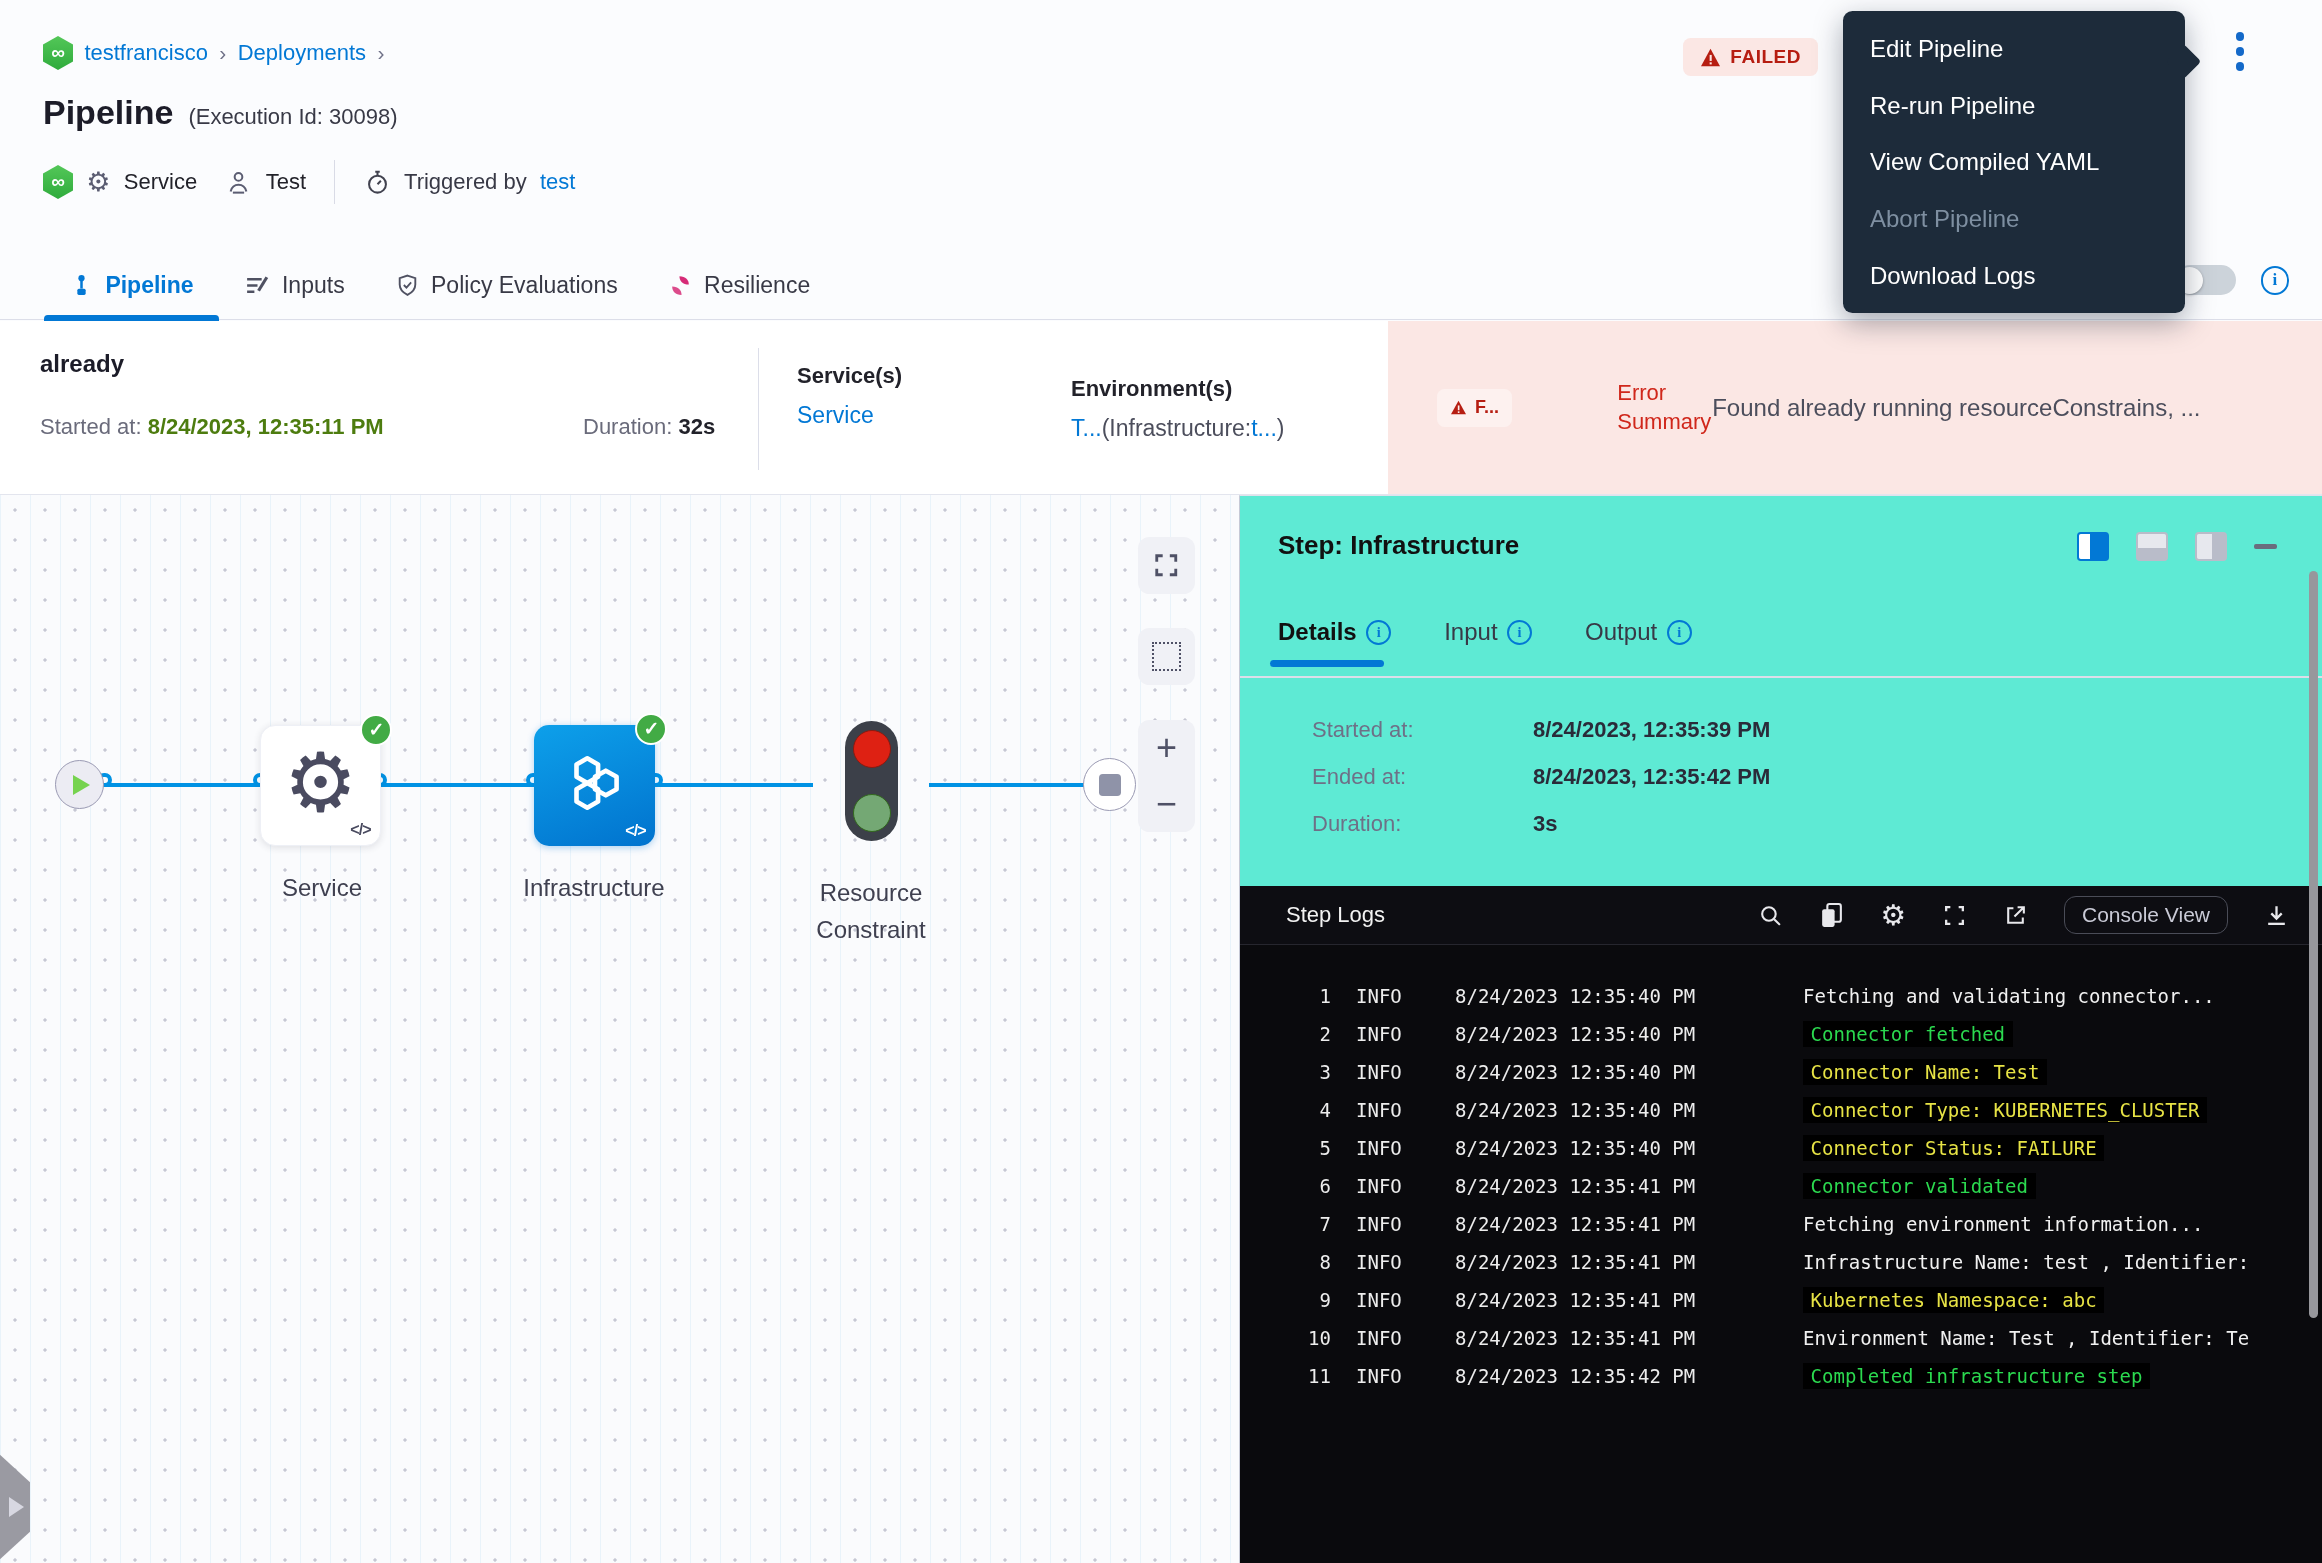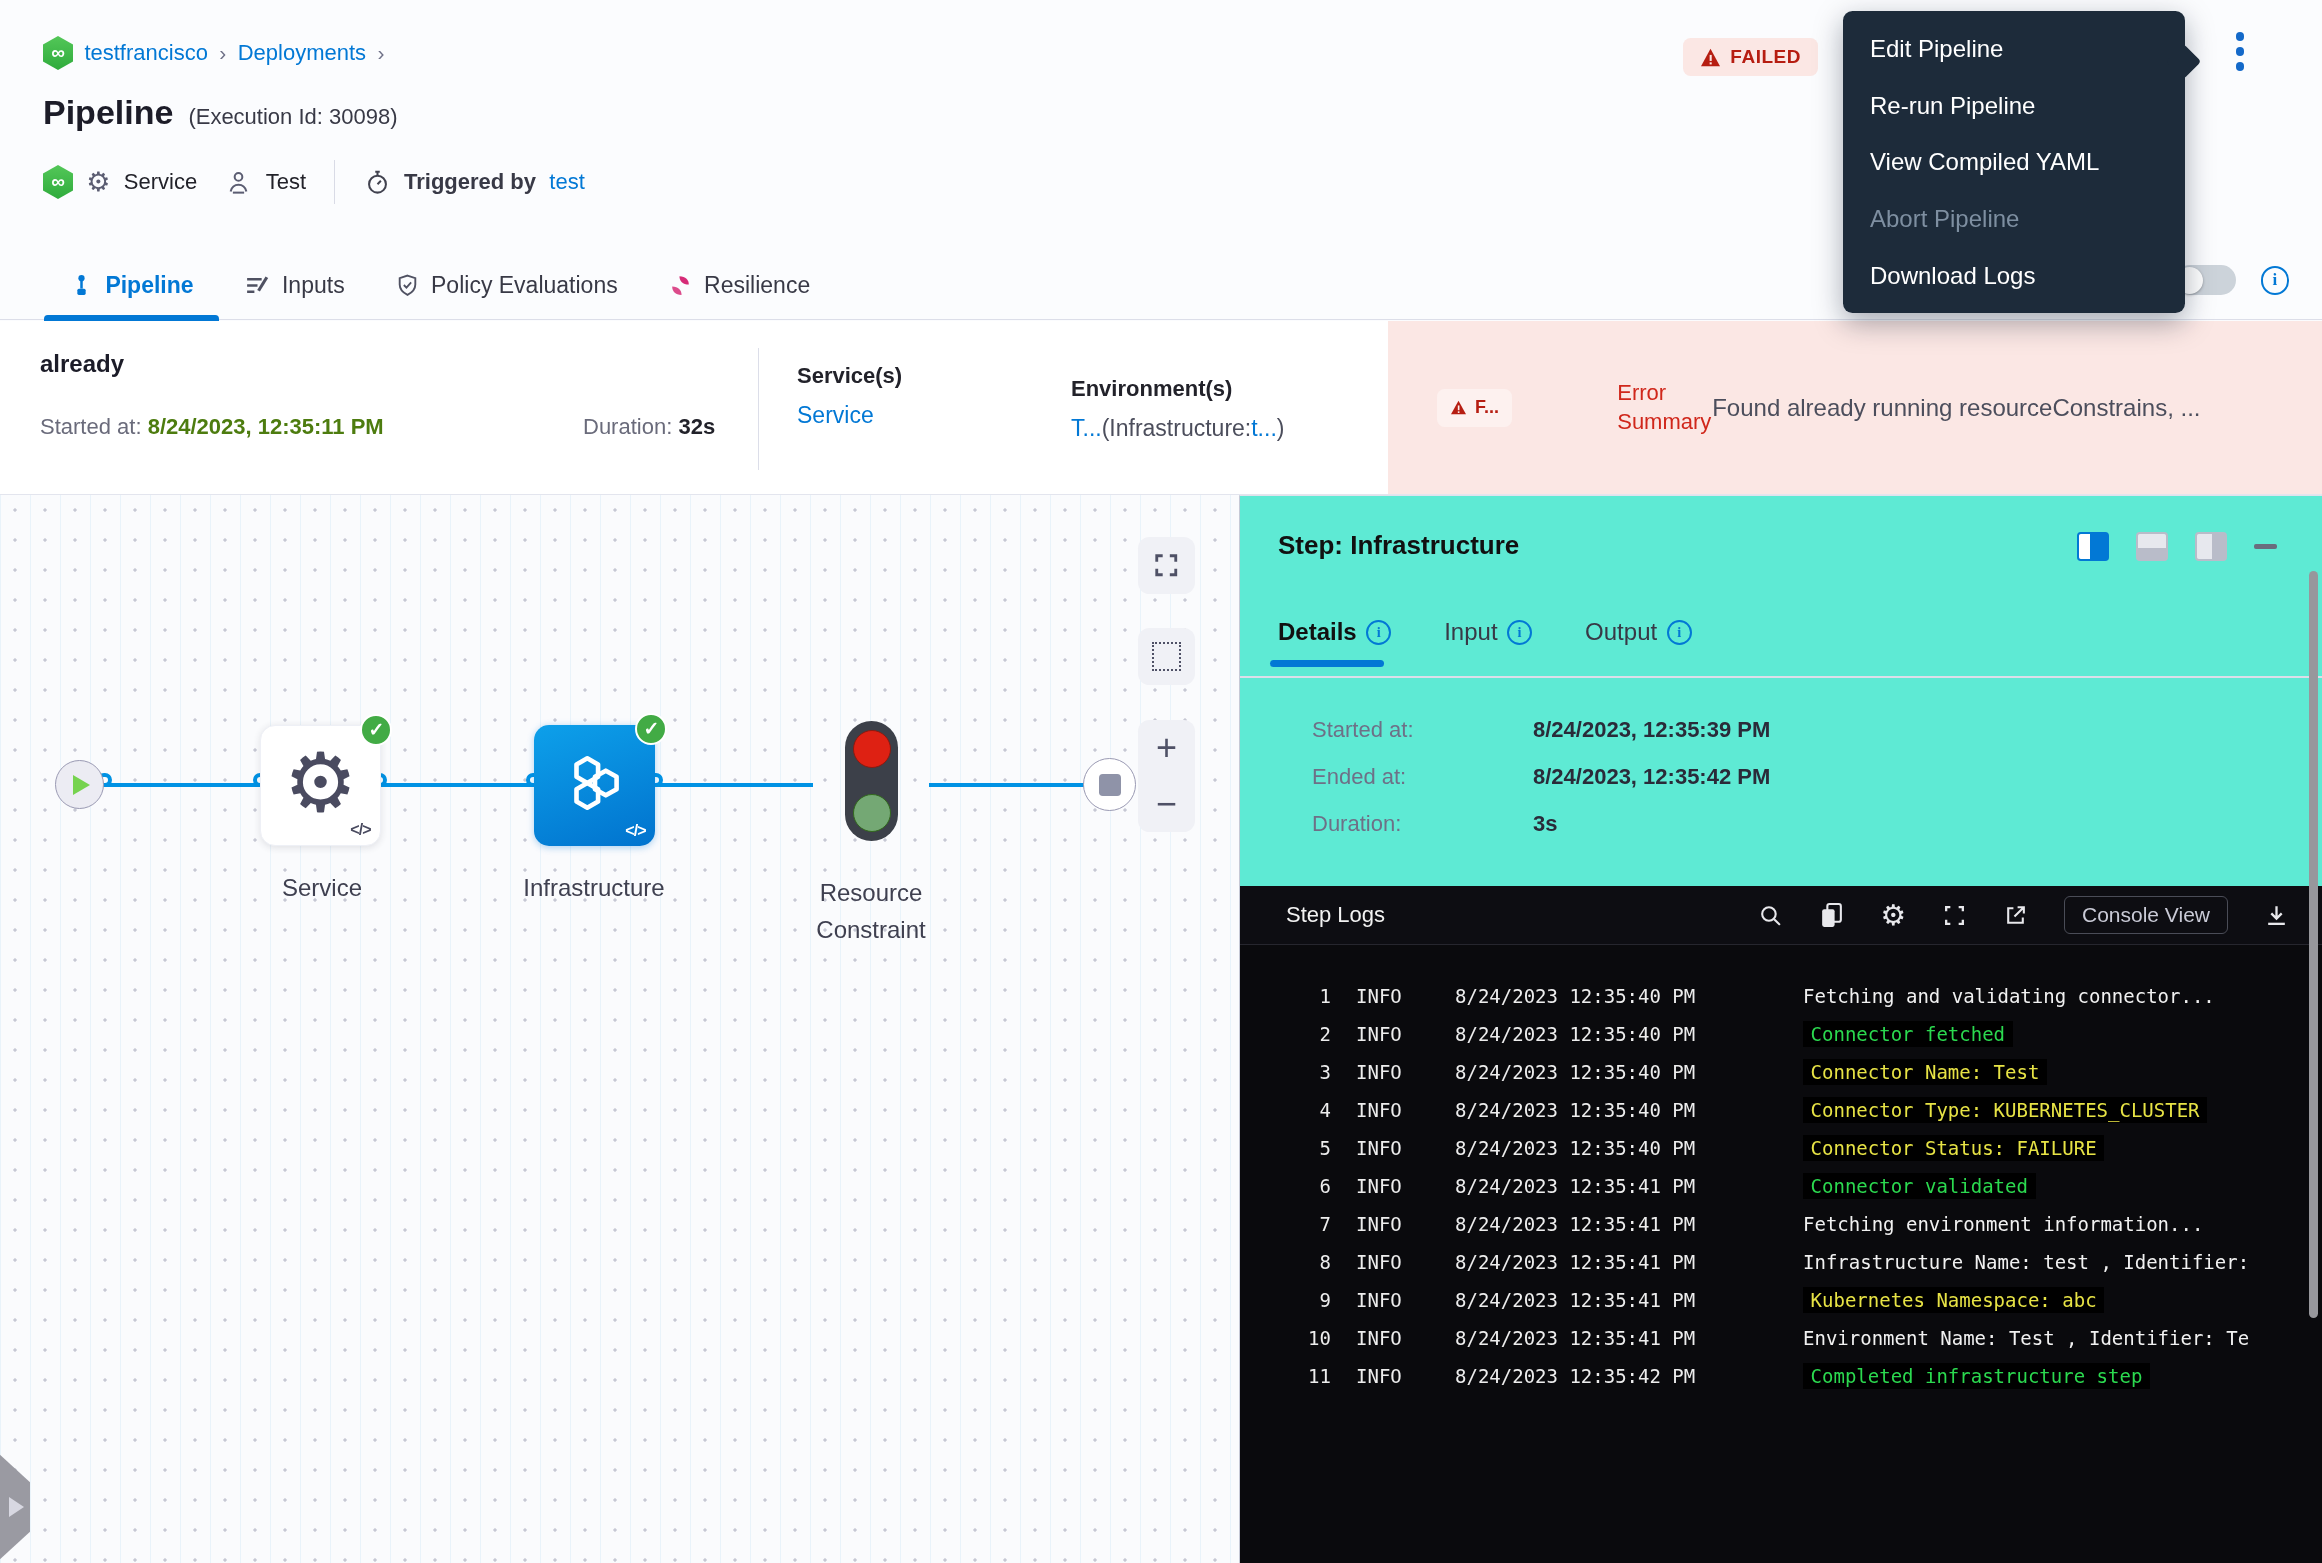--- a/index.html
+++ b/index.html
@@ -19,21 +19,21 @@
   .crumb-sep{color:#6e7087;font-size:21px;}
   .hexlogo{width:34px;height:38px;background:linear-gradient(180deg,#53c758,#2fab3c);clip-path:polygon(50% 0,100% 25%,100% 75%,50% 100%,0 75%,0 25%);display:flex;align-items:center;justify-content:center;color:#fff;font-size:21px;font-weight:bold;}
   .hexlogo.small{width:30px;height:34px;font-size:19px;}
   .page-title-row{position:absolute;top:93px;left:43px;display:flex;align-items:baseline;gap:15px;}
   .page-title{font-size:34px;font-weight:bold;color:#1c1c28;}
   .exec-id{font-size:22px;color:#383946;}
   .meta-row{position:absolute;top:160px;left:43px;display:flex;align-items:center;gap:13.3px;font-size:22px;color:#22222a;}
   .meta-ico{color:#5b5d72;font-size:27px;line-height:1;}
   .meta-sep{width:1px;height:44px;background:#d9dbe6;margin:0 15px;}
   .link-blue{color:var(--accent);cursor:pointer;}
-  .trig-label{color:#383946;font-weight:bold;}
+  .trig-label{color:#383946;}
 
   
   .hdr-right{position:absolute;top:34px;right:0;display:flex;align-items:center;}
   .failed-badge{display:flex;align-items:center;gap:9.5px;background:var(--failed-bg);border-radius:7.6px;height:38px;padding:0 17px;color:var(--failed-red);font-weight:bold;font-size:19px;letter-spacing:0.5px;}
   .clock-chip{display:flex;align-items:center;gap:7.6px;font-size:22px;color:#383946;margin-left:30px;}
   .edit-btn{display:flex;align-items:center;gap:9.5px;background:var(--accent);color:#fff;font-size:22px;border:none;border-radius:5.7px;height:46px;padding:0 21px;margin-left:34px;cursor:pointer;white-space:nowrap;overflow:hidden;width:202px;}
   .kebab{width:38px;height:46px;display:flex;flex-direction:column;align-items:center;justify-content:center;gap:6.7px;cursor:pointer;position:absolute;right:64px;top:28.5px;}
   .kebab i{width:8.6px;height:8.6px;border-radius:50%;background:#1469c9;}
 
   
@@ -121,21 +121,21 @@
   .detail-row{display:flex;margin-bottom:21px;font-size:22px;}
   .detail-row .dl{width:221px;color:#6e7087;}
   .detail-row .dv{font-weight:bold;color:#2a2b39;}
 
   
   .logs{position:absolute;left:0;right:0;top:390px;bottom:0;background:var(--console-bg);}
   .logs-header{height:59px;background:#0d0d12;border-bottom:1px solid #26262e;display:flex;align-items:center;padding:0 34px 0 46px;}
   .logs-title{color:#f2f2f2;font-size:22px;}
   .logs-icons{margin-left:auto;display:flex;align-items:center;gap:36px;color:#e8e8ec;}
   .logs-icons .ico{cursor:pointer;display:flex;align-items:center;}
-  .console-btn{border:1.9px solid #4a4c57;border-radius:6px;color:#c9cad6;font-size:21px;padding:5.7px 17px;cursor:pointer;}
+  .console-btn{border:1.9px solid #4a4c57;border-radius:12px;color:#c9cad6;font-size:21px;padding:5.7px 17px;cursor:pointer;}
   .gear-light{font-size:28.5px;color:#e8e8ec;line-height:1;}
   .log-body{padding:32px 0 0 53px;font-family:"DejaVu Sans Mono",monospace;font-size:19px;}
   .log-line{display:flex;height:38px;align-items:center;white-space:nowrap;}
   .ln{width:38px;text-align:right;color:#ededed;flex:none;}
   .lvl{margin-left:25px;width:67px;color:#ededed;flex:none;}
   .ltime{margin-left:32px;width:312px;color:#ededed;flex:none;}
   .msg{color:#f1f1f1;margin-left:36px;overflow:hidden;}
   .msg.green{color:var(--log-green);background:#000;padding:1.9px 7.6px;}
   .msg.yellow{color:var(--log-yellow);background:#000;padding:1.9px 7.6px;}
 

